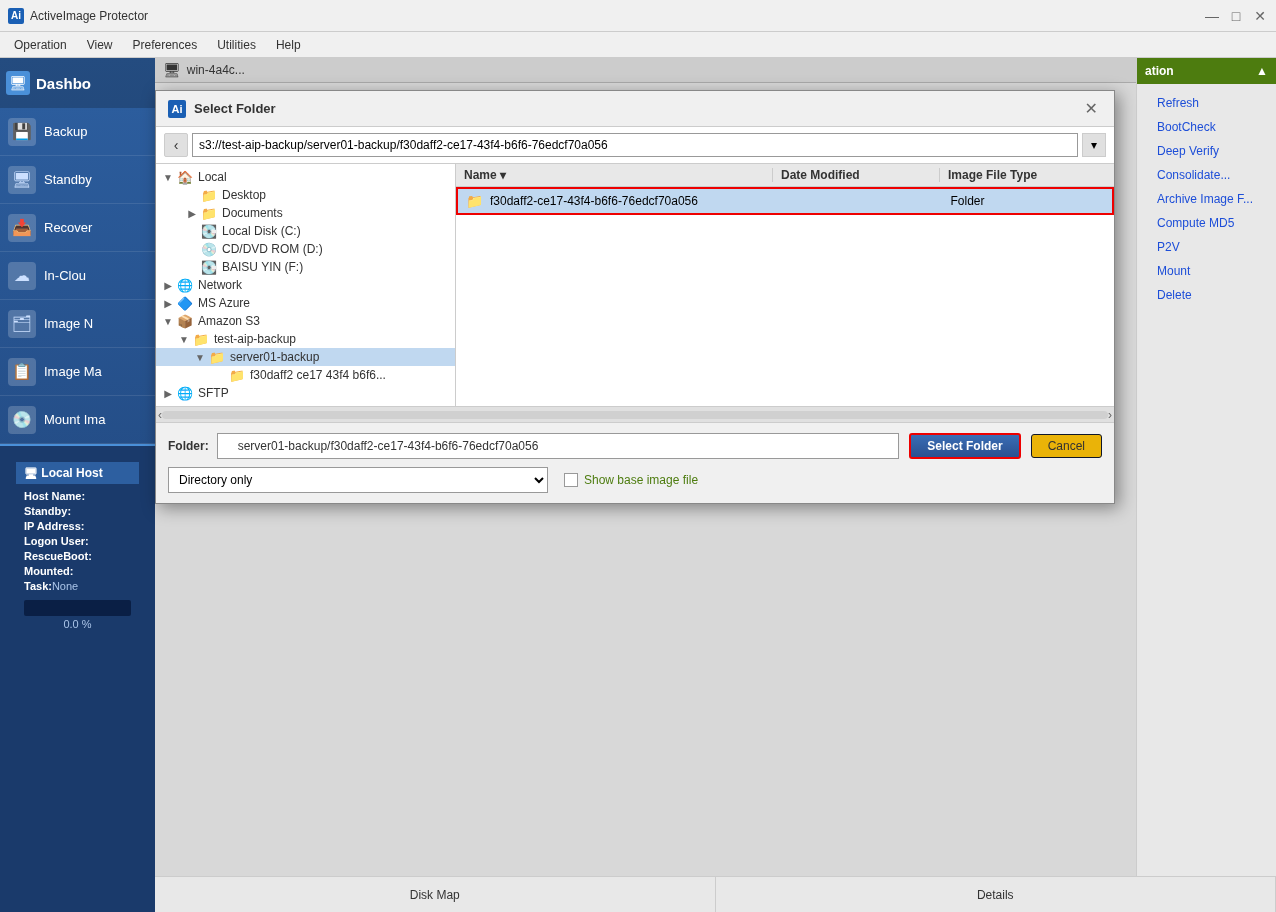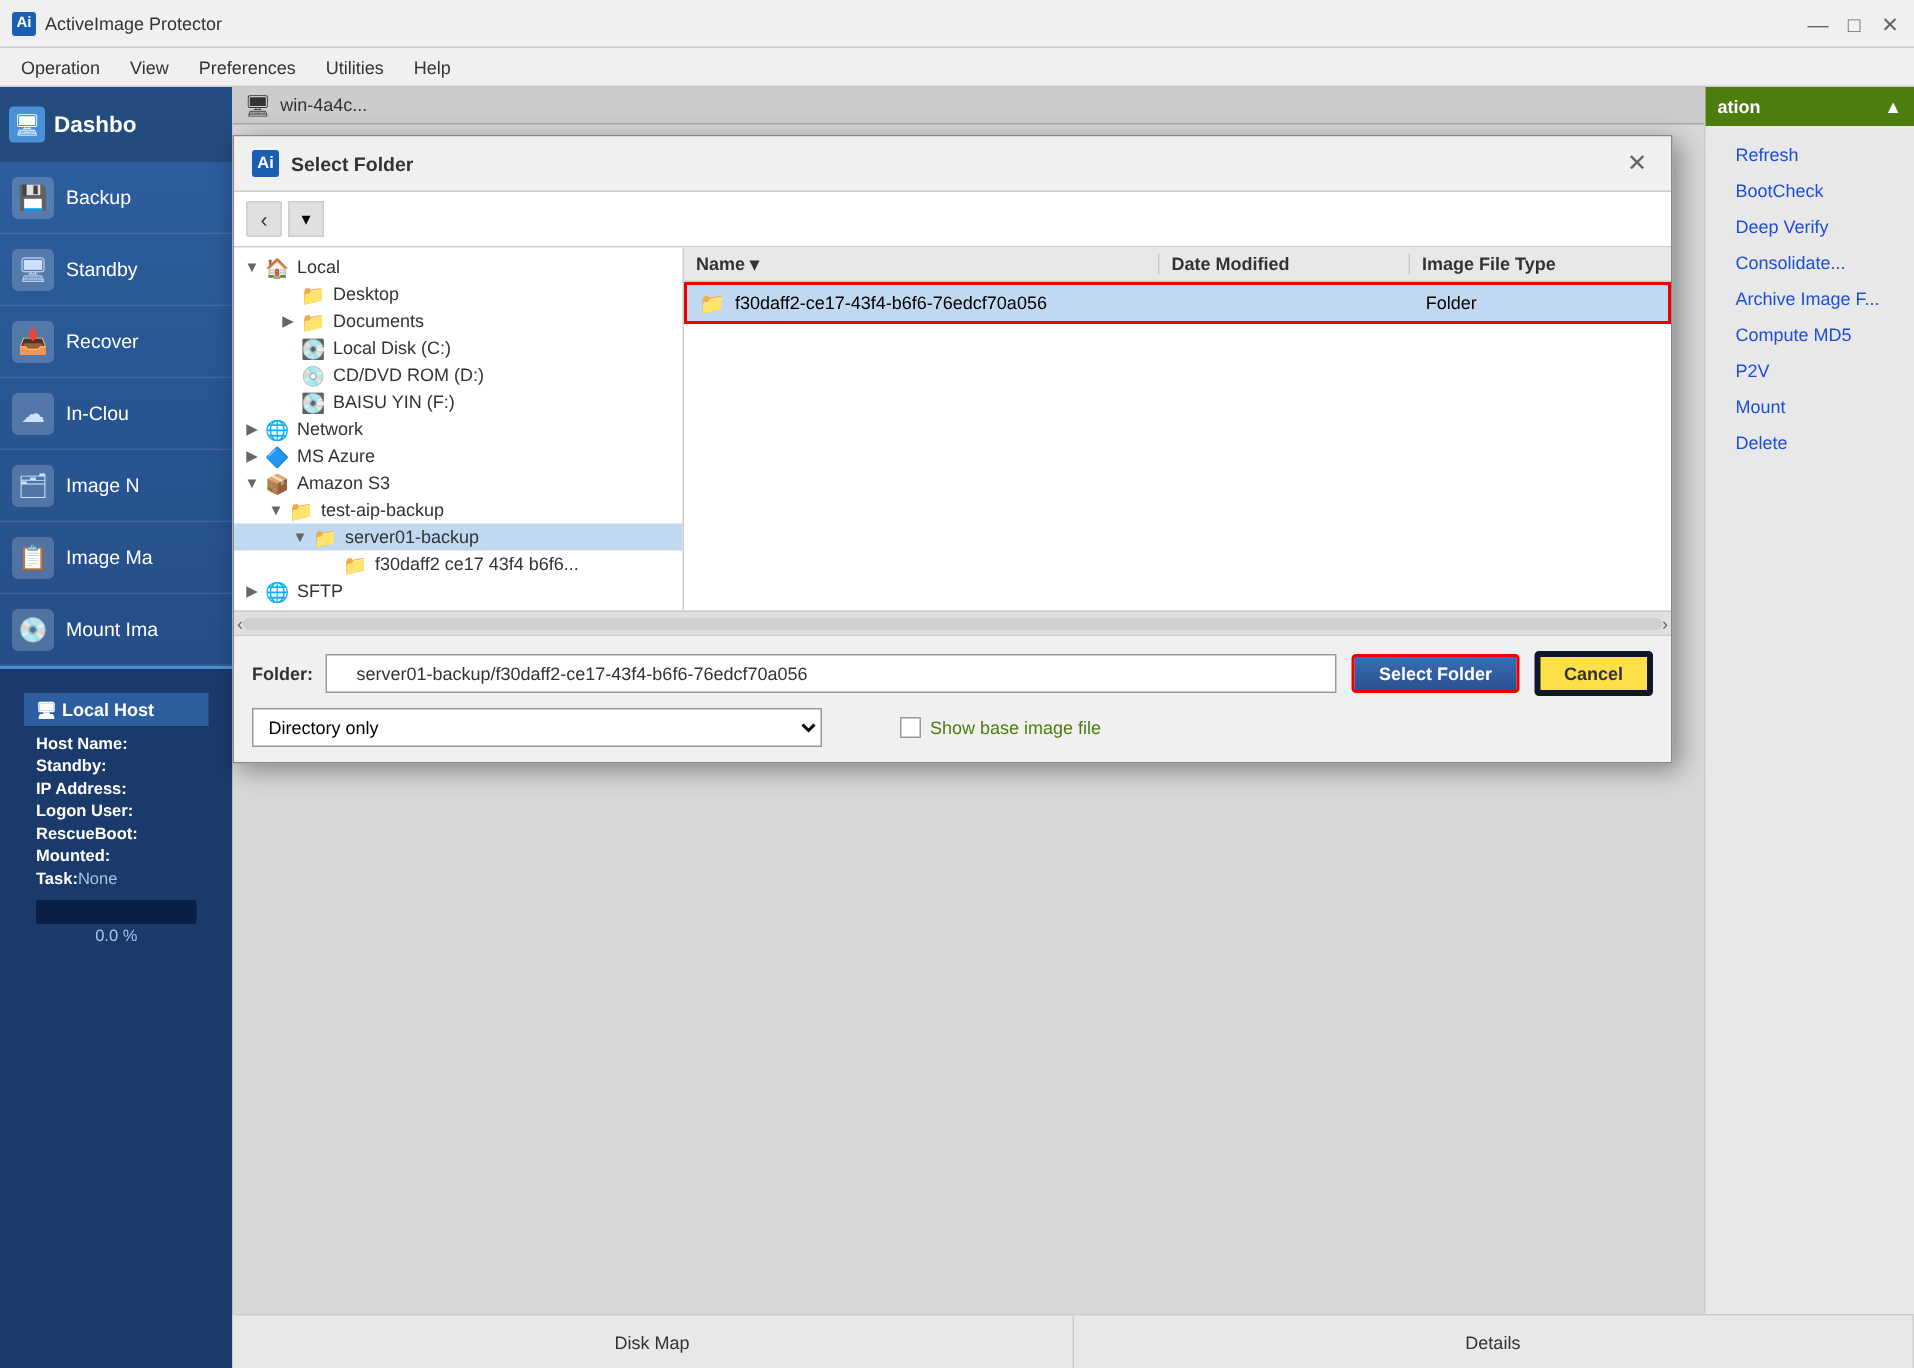--- a/index.html
+++ b/index.html
@@ -73,22 +73,22 @@
     .file-row-icon { width: 18px; margin-right: 6px; font-size: 14px; }
 
     .scrollbar-area { background: #e0e0e0; border-top: 1px solid #ccc; height: 16px; display: flex; align-items: center; padding: 0 2px; }
     .scrollbar-track { flex: 1; height: 8px; background: #d0d0d0; border-radius: 4px; }
 
     .dialog-footer { background: #f0f0f0; border-top: 1px solid #ccc; padding: 10px 12px; }
     .footer-row1 { display: flex; align-items: center; margin-bottom: 8px; }
     .footer-folder-label { font-size: 12px; color: #333; margin-right: 8px; font-weight: bold; }
     .footer-folder-value { flex: 1; font-size: 12px; color: #333; border: 1px solid #999; background: white; padding: 3px 20px; height: 26px; }
     .footer-select-btn { margin-left: 10px; padding: 4px 16px; background: linear-gradient(180deg, #3a6db5 0%, #2a5090 100%); color: white; border: 2px solid #e00; font-size: 12px; font-weight: bold; cursor: pointer; border-radius: 3px; min-width: 90px; }
-    .footer-cancel-btn { margin-left: 10px; padding: 4px 16px; background: #fde047; color: #333; border: 4px solid #0f172a; font-size: 12px; cursor: pointer; border-radius: 3px; font-weight: bold; }
-    .footer-row2 { display: flex; align-items: center; gap: 36px; }
+    .footer-cancel-btn { margin-left: 10px; padding: 4px 16px; background: #eab308; color: #333; border: 1px solid #0f172a; font-size: 12px; cursor: pointer; border-radius: 3px; }
+    .footer-row2 { display: flex; align-items: center; }
     .footer-dropdown { height: 26px; border: 1px solid #999; background: white; font-size: 12px; padding: 2px 6px; min-width: 380px; }
     .footer-checkbox-area { display: flex; align-items: center; margin-left: 16px; gap: 6px; }
     .footer-checkbox { width: 14px; height: 14px; border: 1px solid #999; background: white; }
     .footer-checkbox-label { font-size: 12px; color: #4d7c0f; }
   </style>
 </head>
 <body>
 
 <div class="title-bar">
   <div class="title-bar-icon">Ai</div>
@@ -217,20 +217,21 @@
 <div class="dialog">
 
   <div class="dialog-titlebar">
     <div class="dialog-titlebar-icon">Ai</div>
     <span class="dialog-titlebar-text">Select Folder</span>
     <span class="dialog-close">✕</span>
   </div>
 
   <div class="dialog-path-bar">
     <div class="path-back">‹</div>
+    <input class="path-input" type="text" value="s3://test-aip-backup/server01-backup/f30daff2-ce17-43f4-b6f6-76edcf70a056" style="">
     <div class="path-dropdown">▾</div>
   </div>
 
   <div class="dialog-content" style="height:480px; overflow:hidden;">
 
     <div class="tree-panel">
 
       <div class="tree-item" style="padding-left:4px;">
         <span class="tree-expand">▼</span>
         <span class="tree-icon">🏠</span>

